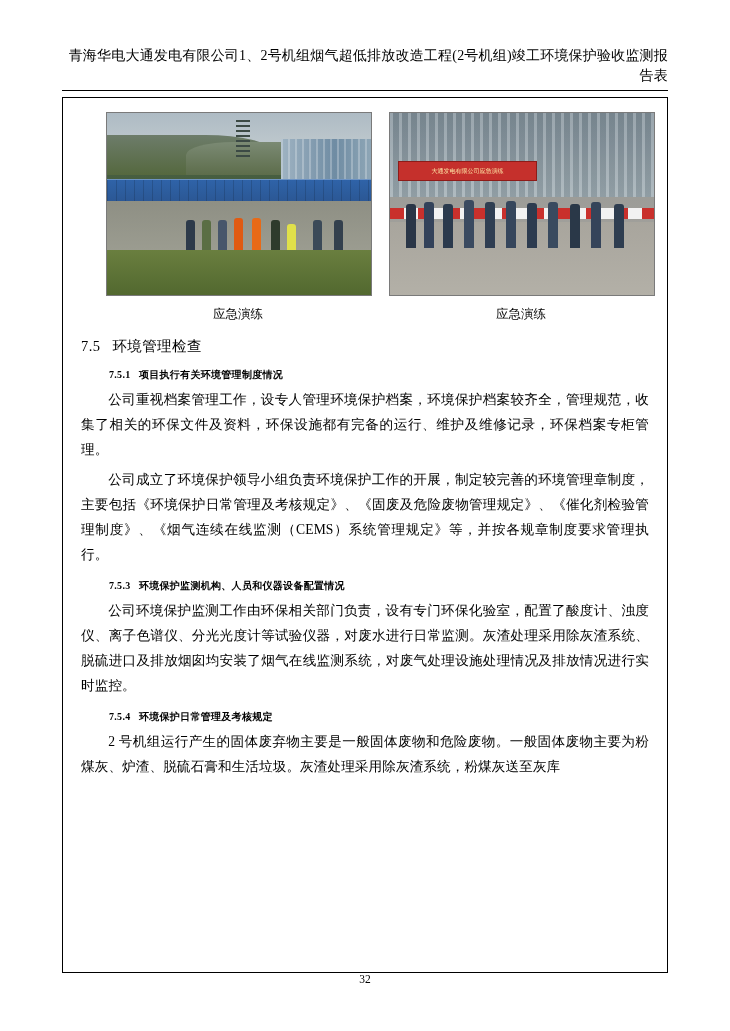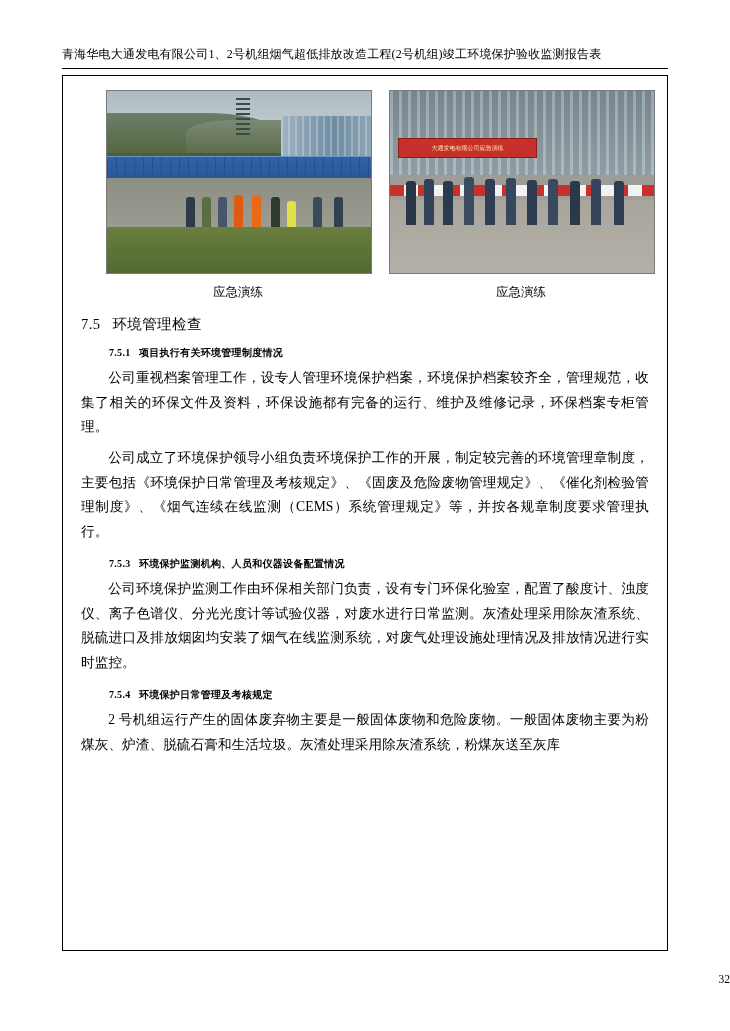--- a/index.html
+++ b/index.html
@@ -22,22 +22,22 @@
     overflow: hidden;
   }
   .page-inner {
     position: absolute;
     left: 62px;
     top: 30px;
     width: 606px;
     height: 950px;
   }
   .header-title {
-    font-size: 12px;
-    text-align: left;
+    font-size: 14px;
+    text-align: right;
     letter-spacing: 0.2px;
     color: #000;
     line-height: 1.4;
     padding-top: 16px;
   }
   .header-rule {
     border-bottom: 1px solid #000;
     margin-top: 5px;
     width: 100%;
   }
@@ -183,21 +183,21 @@
     margin: 6px 0 0 0;
     text-indent: 2em;
     text-align: justify;
     letter-spacing: .1px;
   }
   .page-number {
     position: absolute;
     left: 0;
     right: 0;
     bottom: 46px;
-    text-align: right;
+    text-align: center;
     font-size: 11.5px;
     font-family: "Liberation Serif", serif;
   }
 </style>
 </head>
 <body>
 
 <div class="page">
   <div class="page-inner">
 

